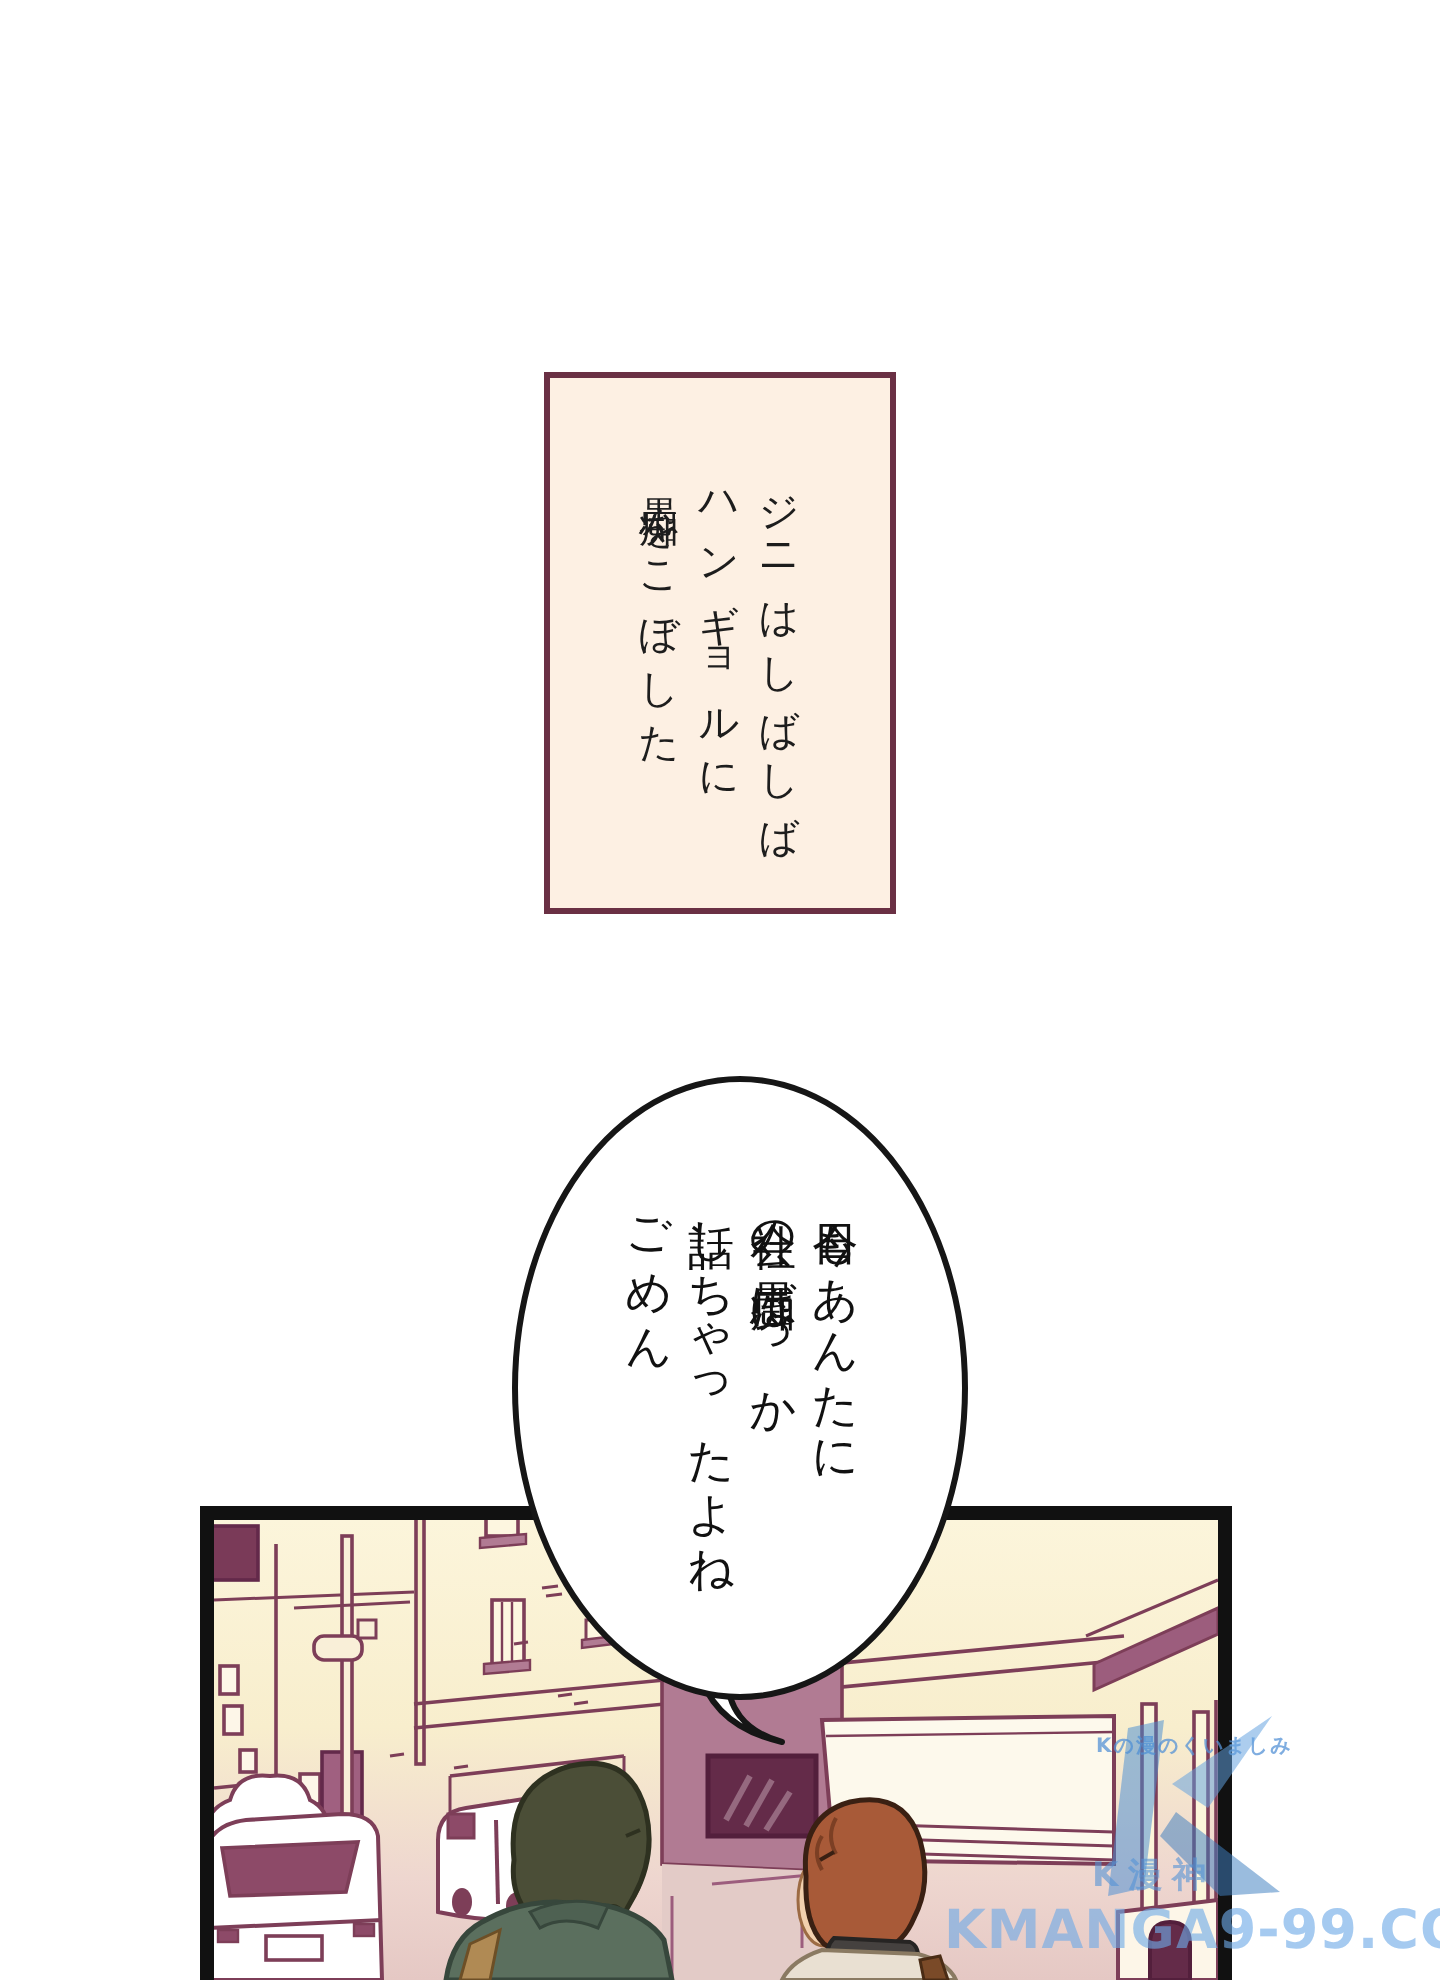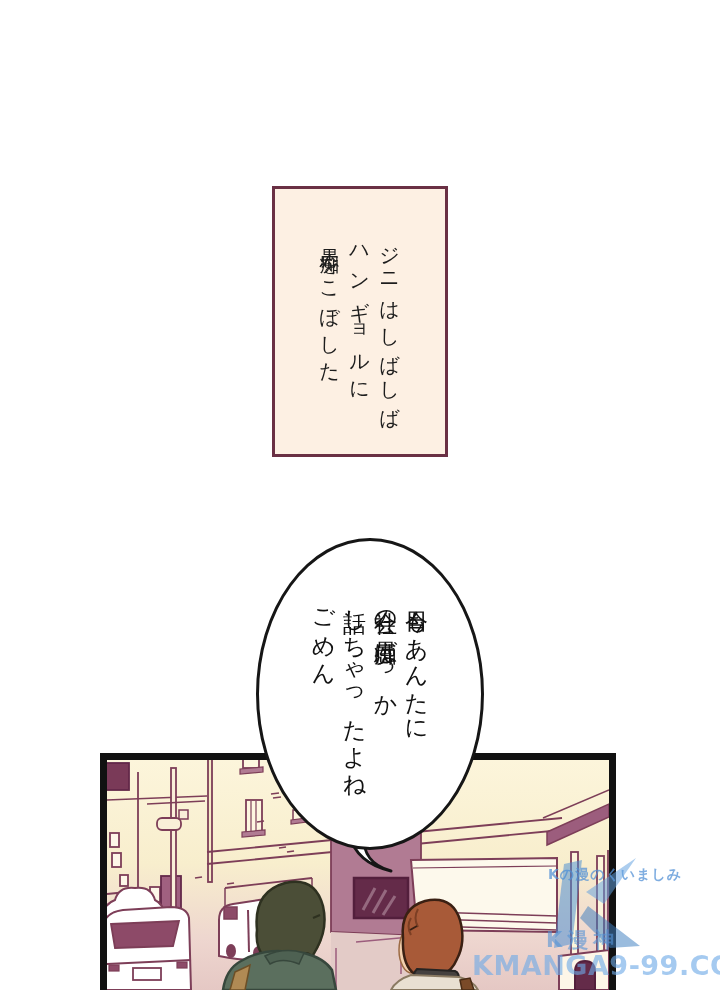--- a/index.html
+++ b/index.html
@@ -25,24 +25,24 @@
   .bubble-tail{position:absolute;left:333px;top:830px;z-index:2;}
 
   
   .panel{position:absolute;left:100px;top:753px;width:516px;height:237px;
     box-sizing:border-box;border:7px solid #111;border-bottom:none;z-index:1;
     background:#f8eecd;}
   .panel svg{display:block;}
 
   
   .watermark{position:absolute;left:0;top:0;width:720px;height:990px;z-index:4;pointer-events:none;}
-  .wm-small{position:absolute;left:548px;top:866px;font-size:14px;font-weight:bold;
+  .wm-small{position:absolute;left:548px;top:866px;font-size:10px;font-weight:bold;
     color:rgba(84,146,214,0.75);letter-spacing:1px;white-space:nowrap;}
   .wm-logo{position:absolute;left:538px;top:858px;opacity:0.52;}
-  .wm-kanji{position:absolute;left:546px;top:926px;font-size:21px;font-weight:bold;
+  .wm-kanji{position:absolute;left:546px;top:926px;font-size:17px;font-weight:bold;
     color:rgba(84,146,214,0.6);letter-spacing:5px;white-space:nowrap;}
   .wm-site{position:absolute;left:472px;top:950px;font-size:27px;font-weight:bold;
     color:rgba(110,170,230,0.62);letter-spacing:0.5px;white-space:nowrap;
     font-family:"DejaVu Sans","Liberation Sans",sans-serif;}
 </style>
 </head>
 <body>
 
 <div id="stage">
 

